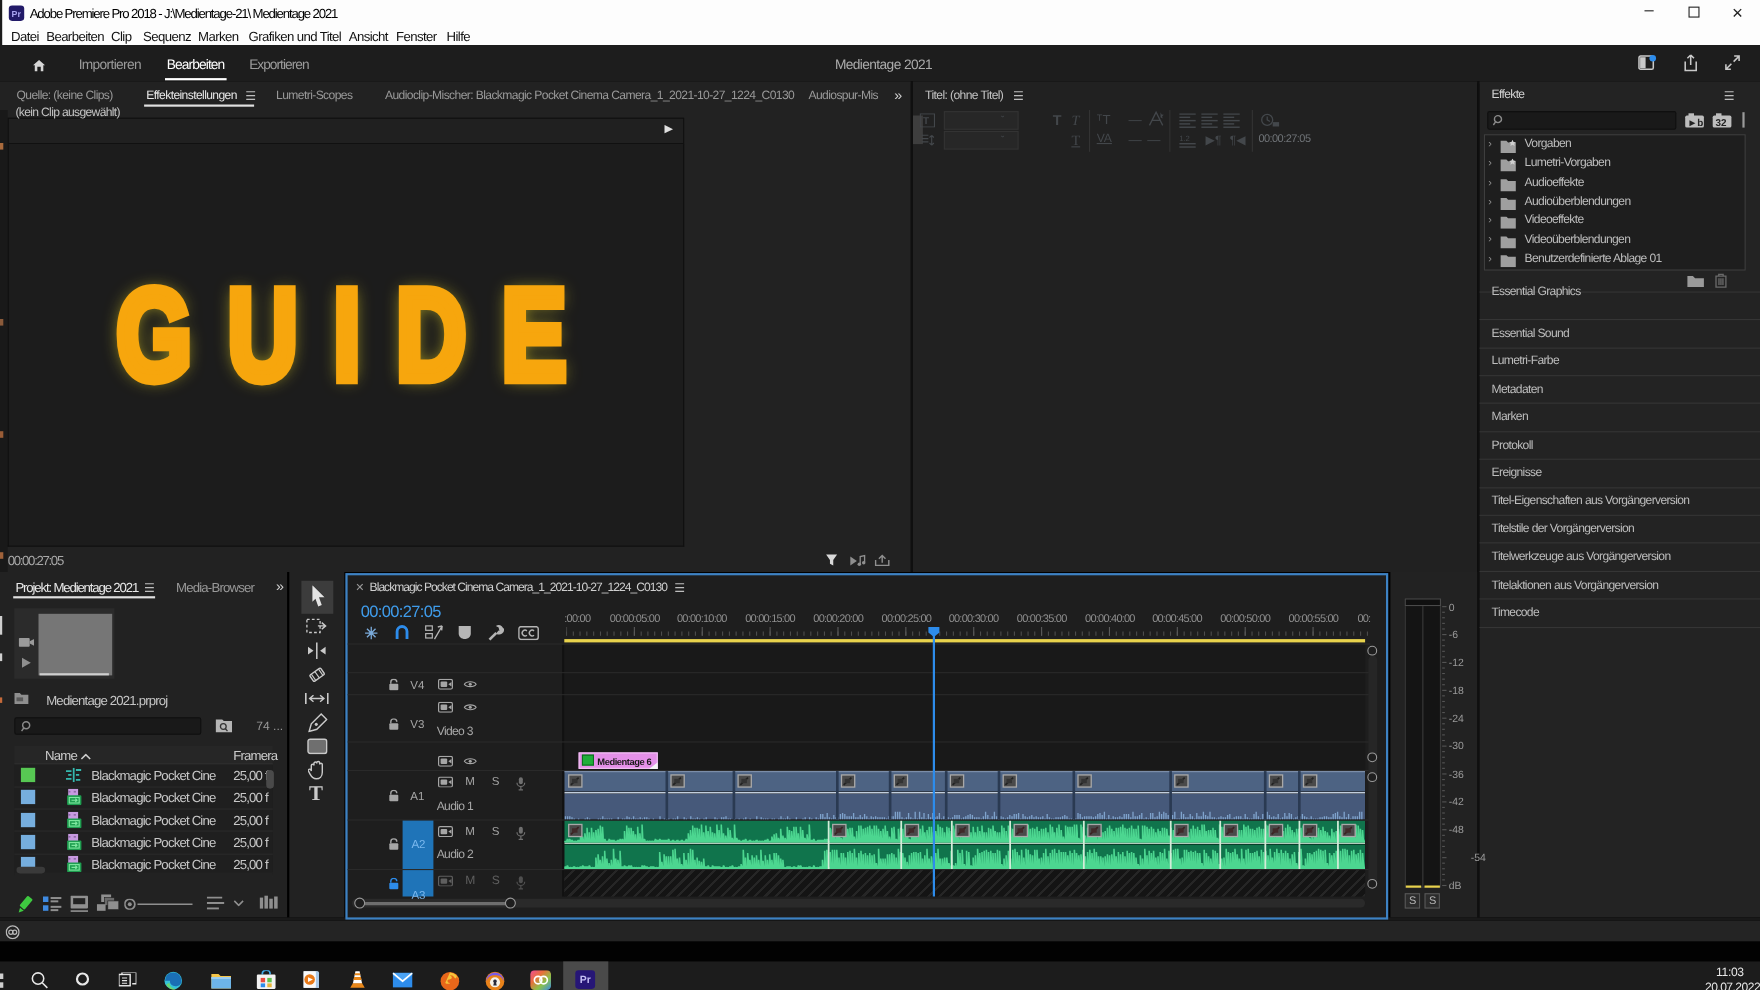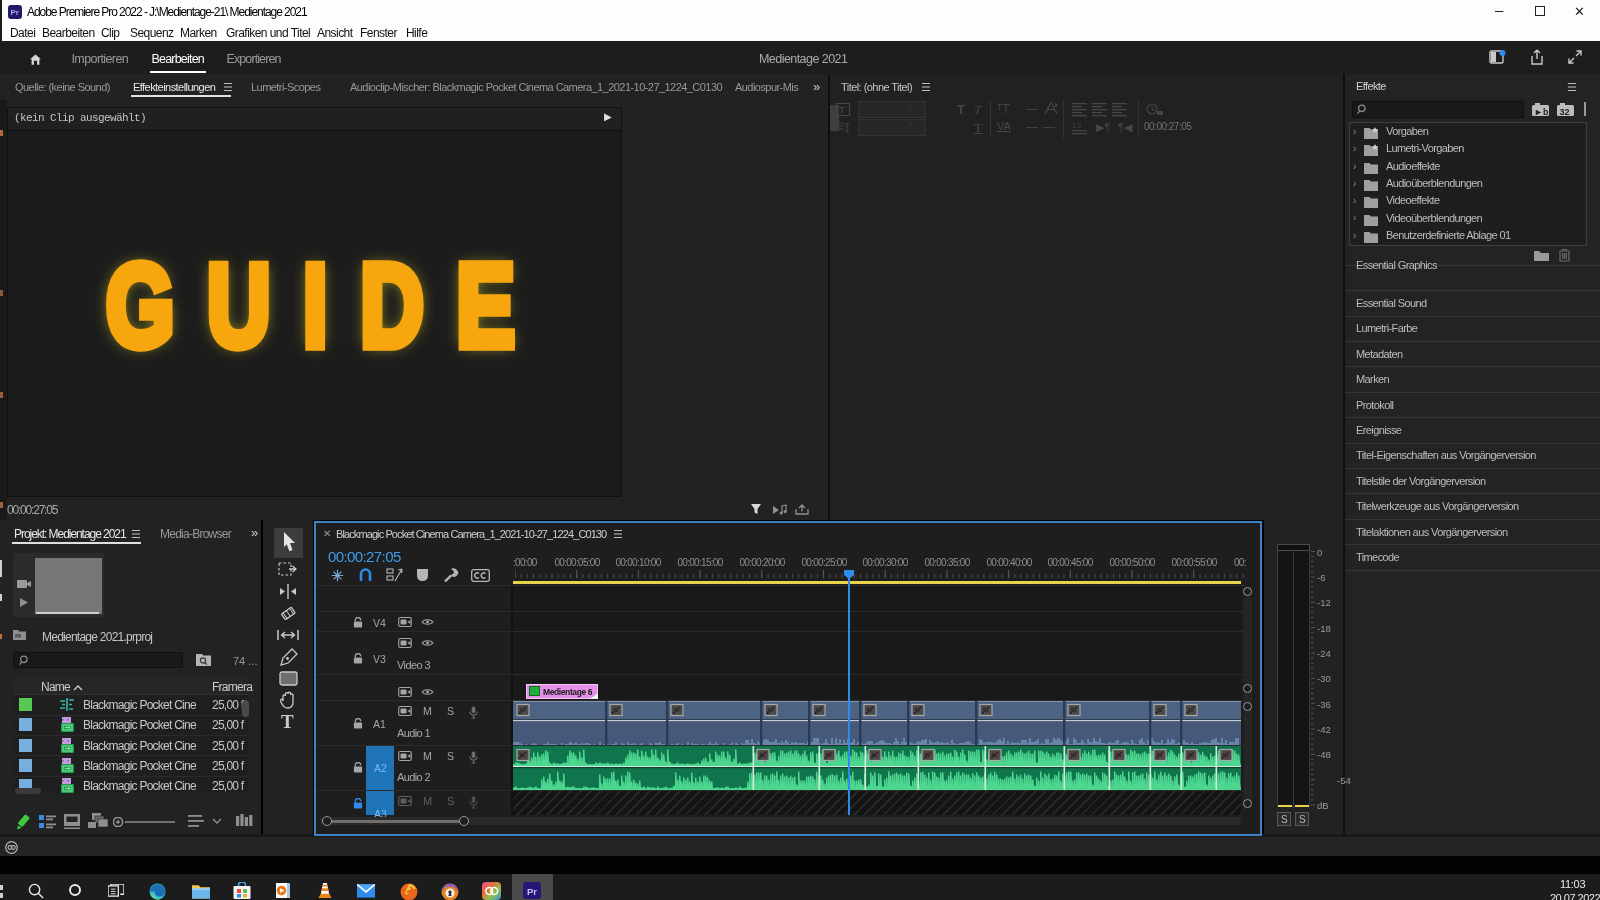--- a/index.html
+++ b/index.html
@@ -11,21 +11,21 @@
   .t11 { position:absolute; white-space:nowrap; font-size:11px; letter-spacing:-0.6px; color:#bdbdbd; }
   .t12 { position:absolute; white-space:nowrap; font-size:12px; letter-spacing:-0.75px; color:#c6c6c6; }
 </style>
 </head>
 <body>
 
 <div class="abs" style="left:0;top:0;width:1600px;height:41px;background:#fdfdfd;"></div>
 <div class="abs" style="left:0;top:0;width:2px;height:41px;background:#1a1a1a;"></div>
 <div class="abs" style="left:8px;top:5px;width:14px;height:14px;background:#221a68;border-radius:3px;"></div>
 <div class="txt" style="left:10.5px;top:7.5px;font-size:8px;font-weight:bold;color:#a9a4f0;">Pr</div>
-<div class="txt" style="left:27px;top:5px;font-size:12px;letter-spacing:-1.05px;color:#000;">Adobe Premiere Pro 2022 - J:\Medientage-21\ Medientage 2021</div>
+<div class="txt" style="left:27px;top:5px;font-size:12px;letter-spacing:-1.05px;color:#000;">Adobe Premiere Pro 2018 - J:\Medientage-21\ Medientage 2021</div>
 <div class="txt" style="left:1495px;top:1px;font-size:15px;color:#222;">–</div>
 <div class="abs" style="left:1535px;top:6px;width:10px;height:10px;border:1.4px solid #222;"></div>
 <div class="txt" style="left:1574px;top:4px;font-size:13px;color:#222;">✕</div>
 <div class="txt" style="left:10px;top:26px;font-size:12px;letter-spacing:-0.55px;color:#111;">Datei</div>
 <div class="txt" style="left:42px;top:26px;font-size:12px;letter-spacing:-0.55px;color:#111;">Bearbeiten</div>
 <div class="txt" style="left:101px;top:26px;font-size:12px;letter-spacing:-0.55px;color:#111;">Clip</div>
 <div class="txt" style="left:130px;top:26px;font-size:12px;letter-spacing:-0.55px;color:#111;">Sequenz</div>
 <div class="txt" style="left:180px;top:26px;font-size:12px;letter-spacing:-0.55px;color:#111;">Marken</div>
 <div class="txt" style="left:226px;top:26px;font-size:12px;letter-spacing:-0.55px;color:#111;">Grafiken und Titel</div>
 <div class="txt" style="left:317px;top:26px;font-size:12px;letter-spacing:-0.55px;color:#111;">Ansicht</div>
@@ -50,35 +50,35 @@
     <path d="M3 7 V15 H13 V7" fill="none" stroke="#c9c9c9" stroke-width="1.4"></path>
     <path d="M8 1 V10 M8 1 L5 4 M8 1 L11 4" fill="none" stroke="#c9c9c9" stroke-width="1.4"></path>
   </svg>
 <svg class="abs" style="left:1567px;top:49px;" width="16" height="16" viewBox="0 0 16 16">
     <path d="M9.5 2 H14 V6.5 M14 2 L9 7 M6.5 14 H2 V9.5 M2 14 L7 9" fill="none" stroke="#c9c9c9" stroke-width="1.4"></path>
   </svg>
 <div class="abs" style="left:0;top:74px;width:828px;height:446px;background:#222222;"></div>
 <div class="abs" style="left:830px;top:74px;width:513px;height:446px;background:#212121;"></div>
 <div class="abs" style="left:828px;top:74px;width:2px;height:446px;background:#0f0f0f;"></div>
 <div class="abs" style="left:1343px;top:74px;width:2px;height:760px;background:#0f0f0f;"></div>
-<div class="tab" style="left:15px;top:81px;">Quelle: (keine Sound)</div>
+<div class="tab" style="left:15px;top:81px;">Quelle: (keine Clips)</div>
 <div class="tab" style="left:133px;top:81px;color:#e8e8e8;">Effekteinstellungen</div>
 <div class="abs" style="left:131px;top:94.5px;width:100px;height:2px;background:#e0e0e0;"></div>
 <div class="txt" style="left:223px;top:81px;font-size:11px;color:#bdbdbd;">☰</div>
 <div class="tab" style="left:251px;top:81px;">Lumetri-Scopes</div>
 <div class="tab" style="left:350px;top:81px;">Audioclip-Mischer: Blackmagic Pocket Cinema Camera_1_2021-10-27_1224_C0130</div>
 <div class="tab" style="left:735px;top:81px;">Audiospur-Mis</div>
 <div class="txt" style="left:813px;top:79px;font-size:13px;color:#cfcfcf;">»</div>
 <div class="abs" style="left:0px;top:100px;width:7px;height:420px;background:#191919;"></div>
 <div class="abs" style="left:0;top:130px;width:3px;height:6px;background:#a96a3c;"></div>
 <div class="abs" style="left:0;top:290px;width:3px;height:6px;background:#8a5a3a;"></div>
 <div class="abs" style="left:0;top:392px;width:3px;height:6px;background:#995c36;"></div>
 <div class="abs" style="left:0;top:502px;width:3px;height:6px;background:#a0623a;"></div>
 <div class="abs" style="left:7px;top:107px;width:615px;height:24px;background:#202020;border:1px solid #101010;"></div>
-<div class="t11" style="left:14px;top:112px;color:#c3c3c3;font-family:Liberation Mono, monospace;">(kein Clip ausgewählt)</div>
+<div class="t11" style="left:14px;top:96px;color:#c3c3c3;">(kein Clip ausgewählt)</div>
 <div class="txt" style="left:604px;top:111px;font-size:10px;color:#e0e0e0;">▶</div>
 <div class="abs" style="left:7px;top:131px;width:615px;height:366px;background:#1c1c1c;border:1px solid #101010;border-top:none;"></div>
 <div class="txt" style="left:106px;top:238px;font-size:100px;font-weight:bold;color:#f7a60d;-webkit-text-stroke:8px #f7a60d;letter-spacing:37px;transform:scale(0.88,1.17);transform-origin:left top;text-shadow:0 0 15px rgba(200,185,35,.9), 0 0 5px rgba(247,166,13,.95);">GUIDE</div>
 <div class="txt" style="left:7px;top:503px;font-size:12px;letter-spacing:-1.2px;color:#a8a8a8;">00:00:27:05</div>
 <svg class="abs" style="left:750px;top:503px;" width="14" height="13" viewBox="0 0 14 13">
     <path d="M1 1 H11 L7.5 6 V11 L4.5 9.5 V6 Z" fill="#d9d9d9"></path>
   </svg>
 <svg class="abs" style="left:772px;top:503px;" width="17" height="13" viewBox="0 0 17 13">
     <path d="M1 3 L7 7 L1 11 Z" fill="#8f8f8f"></path>
     <path d="M10 10 V3 L14 2 V8" fill="none" stroke="#8f8f8f" stroke-width="1.2"></path>

